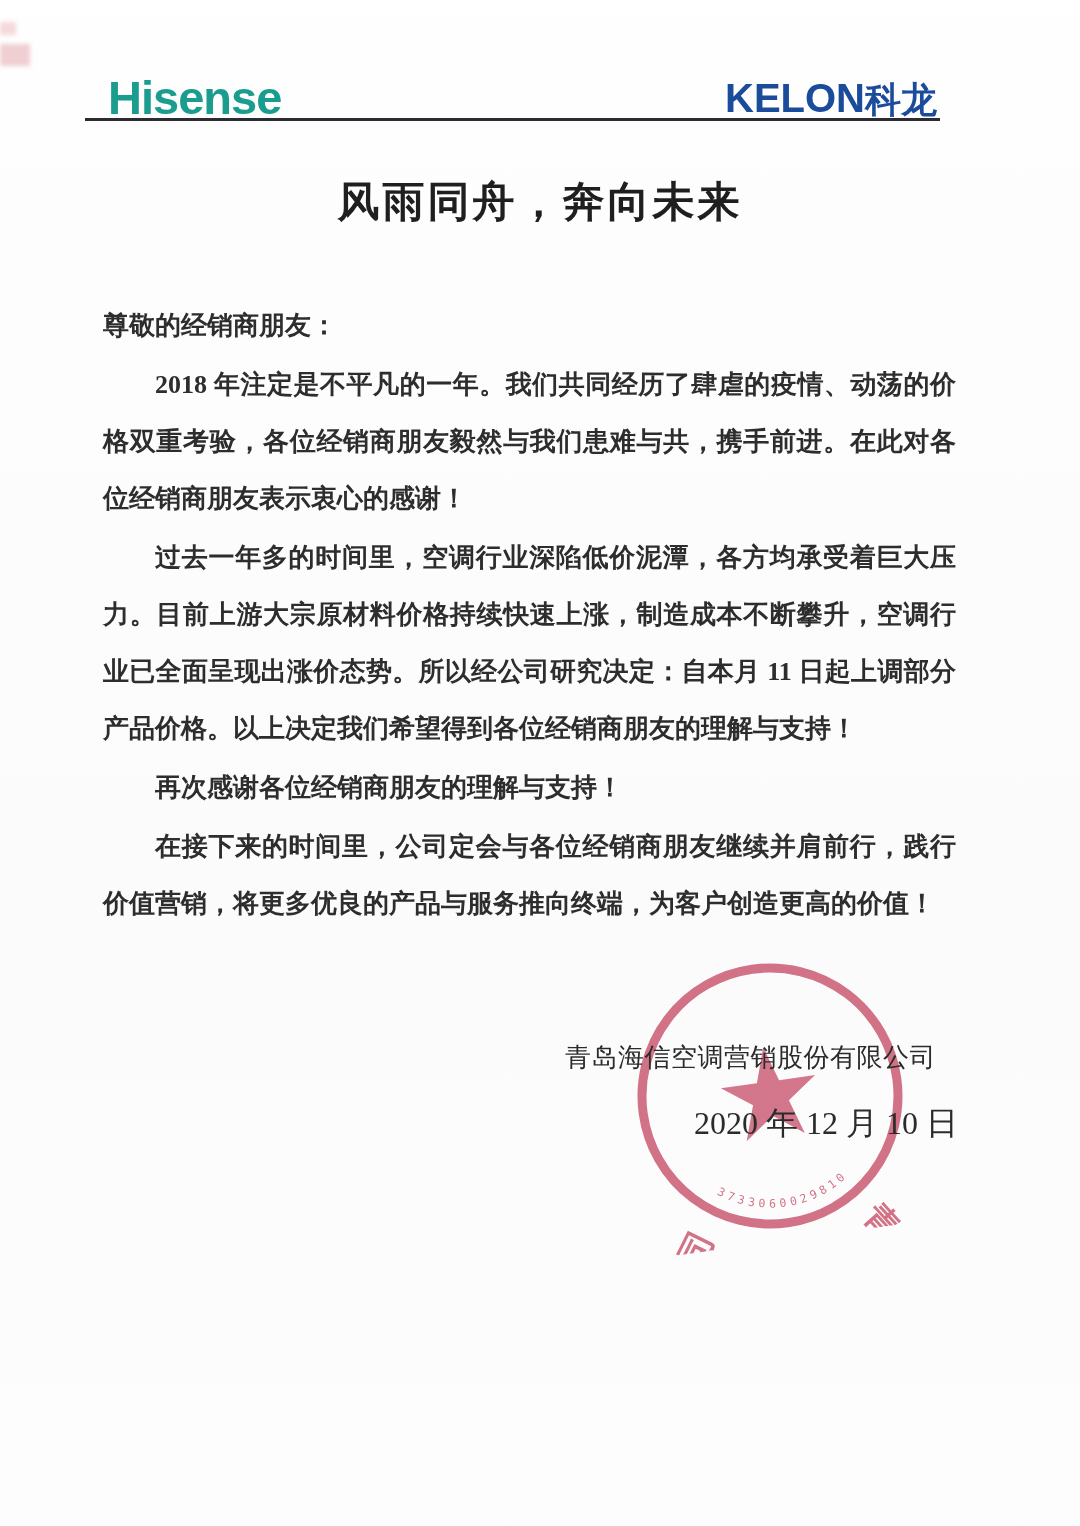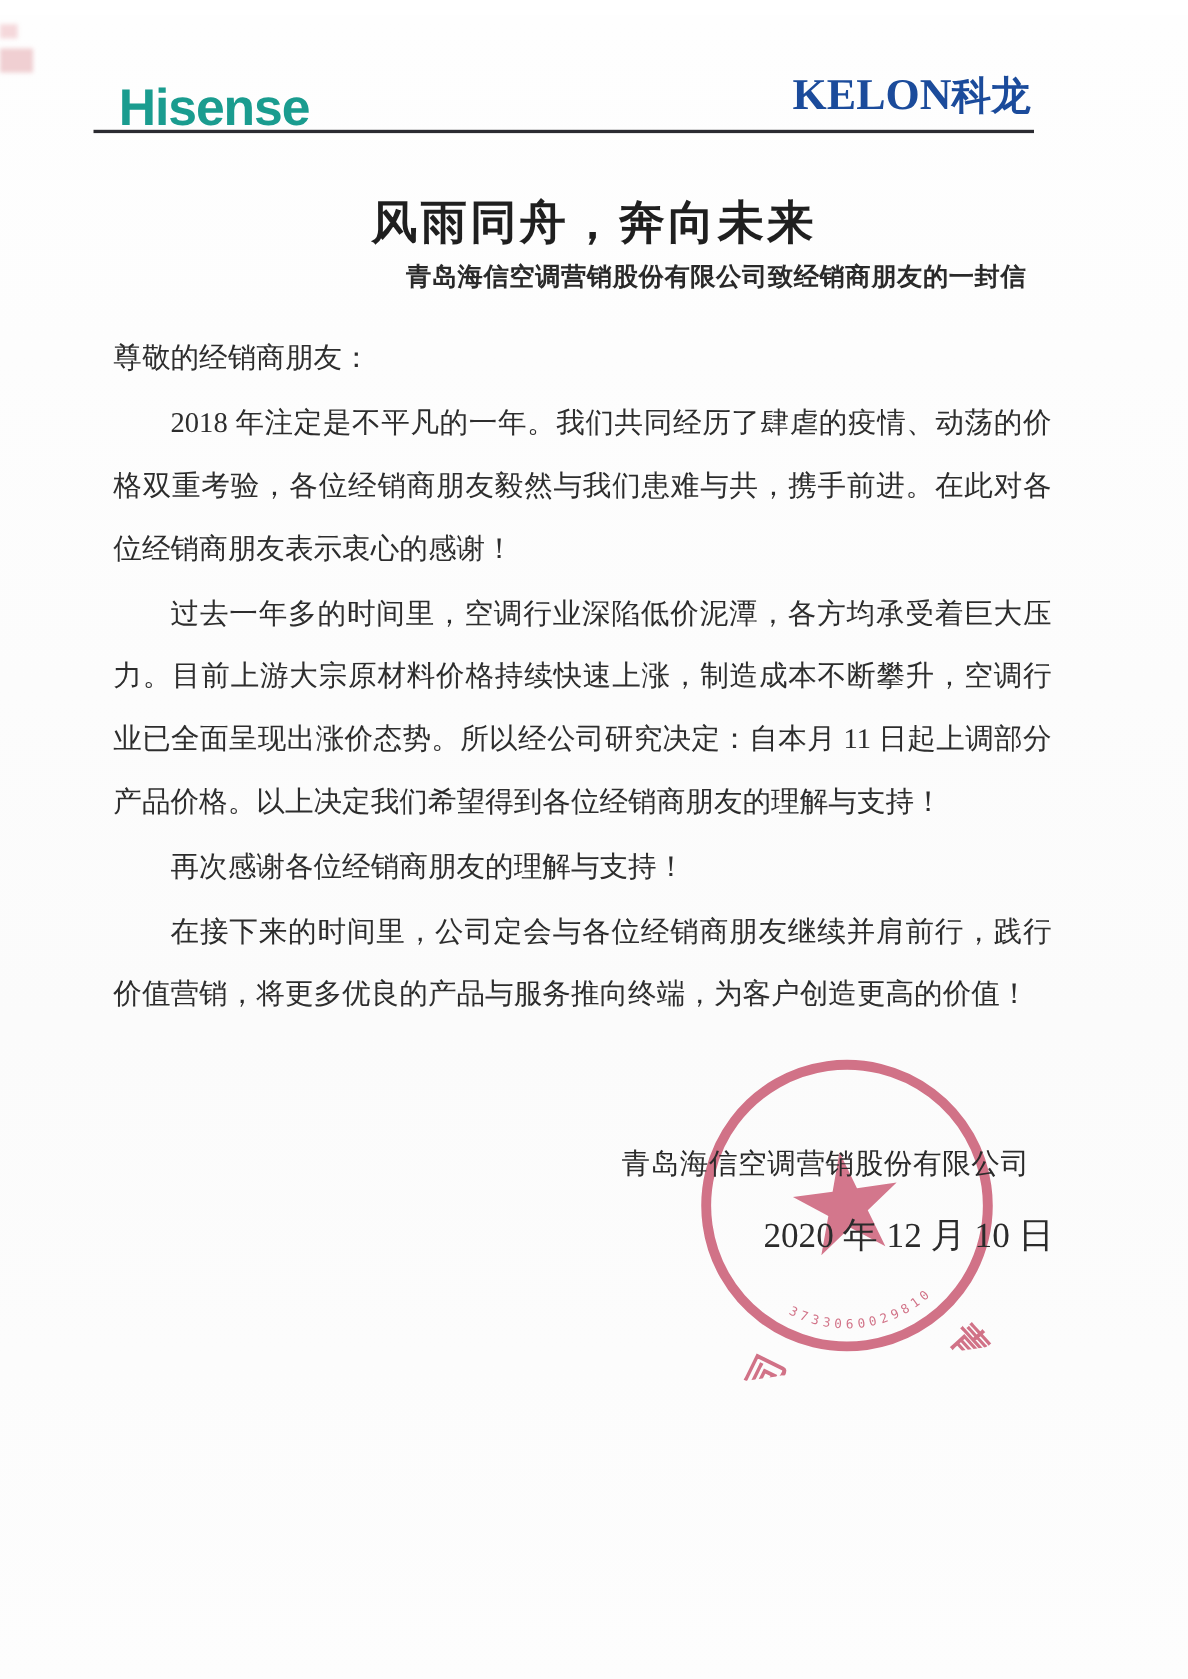--- a/index.html
+++ b/index.html
@@ -25,22 +25,22 @@
   }
 
   
   .hisense-logo {
     position: absolute; left: 108px; top: 56px;
     font-family: "Liberation Sans", "DejaVu Sans", sans-serif;
     font-size: 47px; font-weight: 800; letter-spacing: -1px;
     color: #1a9c8f;
   }
   .kelon-logo {
-    position: absolute; right: 143px; top: 48px;
-    font-family: Liberation Serif, serif;
+    position: absolute; right: 143px; top: 62px;
+    font-family: Liberation Sans, sans-serif;
     font-weight: 800; color: #1b4b9b; white-space: nowrap;
   }
   .kelon-en { font-size: 40px; letter-spacing: 0px; }
   .kelon-cn { font-size: 36px; font-weight: 700; }
   .header-rule {
     position: absolute; left: 85px; top: 104px; width: 855px; height: 3px;
     background: #2b2b31;
   }
 
   
@@ -57,21 +57,21 @@
     font-size: 23px; font-weight: 700; color: #2a2a2a;
     letter-spacing: 0.5px;
   }
 
   
   .letter-body {
     position: absolute; left: 103px; top: 283px; width: 853px;
     font-size: 26px; line-height: 57px; color: #2d2d2d;
     text-align: justify;
   }
-  .letter-body p { margin: 0 0 2px 0; }
+  .letter-body p { margin: 0 0 2px 0; font-weight: bold; }
   .letter-body p.indent { text-indent: 2em; }
 
   
   .sig-company {
     position: absolute; left: 565px; top: 1026px;
     font-size: 26px; color: #2b2b2b; letter-spacing: 0.5px;
     z-index: 3; white-space: nowrap;
   }
   .sig-date {
     position: absolute; left: 694px; top: 1088px;
@@ -100,21 +100,20 @@
   <div class="smudge-a"></div>
   <div class="smudge-b"></div>
 
   <div class="hisense-logo">Hisense</div>
   <div class="kelon-logo">
     <span class="kelon-en">KELON</span><span class="kelon-cn">科龙</span>
   </div>
   <div class="header-rule"></div>
 
   <h1 class="letter-title">风雨同舟，奔向未来</h1>
-  <div class="letter-subtitle">青岛海信空调营销股份有限公司致经销商朋友的一封信</div>
 
   <div class="letter-body">
     <p>尊敬的经销商朋友：</p>
     <p class="indent">2018 年注定是不平凡的一年。我们共同经历了肆虐的疫情、动荡的价格双重考验，各位经销商朋友毅然与我们患难与共，携手前进。在此对各位经销商朋友表示衷心的感谢！</p>
     <p class="indent">过去一年多的时间里，空调行业深陷低价泥潭，各方均承受着巨大压力。目前上游大宗原材料价格持续快速上涨，制造成本不断攀升，空调行业已全面呈现出涨价态势。所以经公司研究决定：自本月 11 日起上调部分产品价格。以上决定我们希望得到各位经销商朋友的理解与支持！</p>
     <p class="indent">再次感谢各位经销商朋友的理解与支持！</p>
     <p class="indent">在接下来的时间里，公司定会与各位经销商朋友继续并肩前行，践行价值营销，将更多优良的产品与服务推向终端，为客户创造更高的价值！</p>
   </div>
 
   <div class="seal-wrap">

